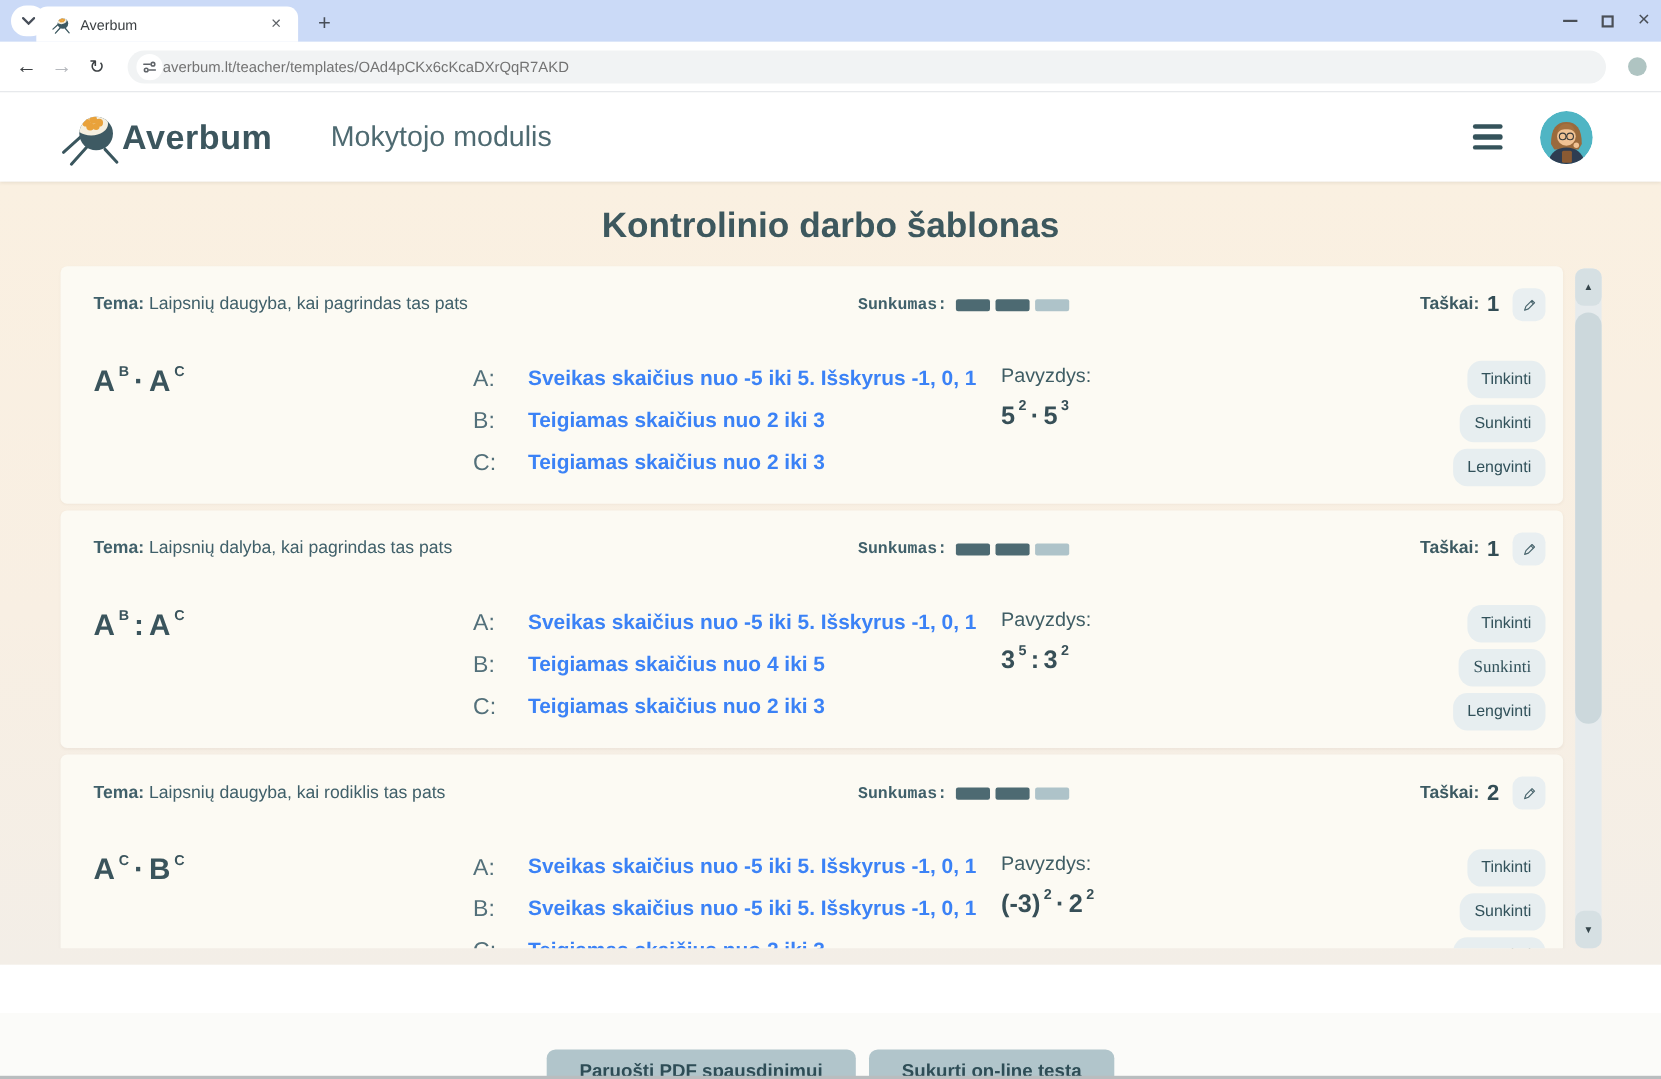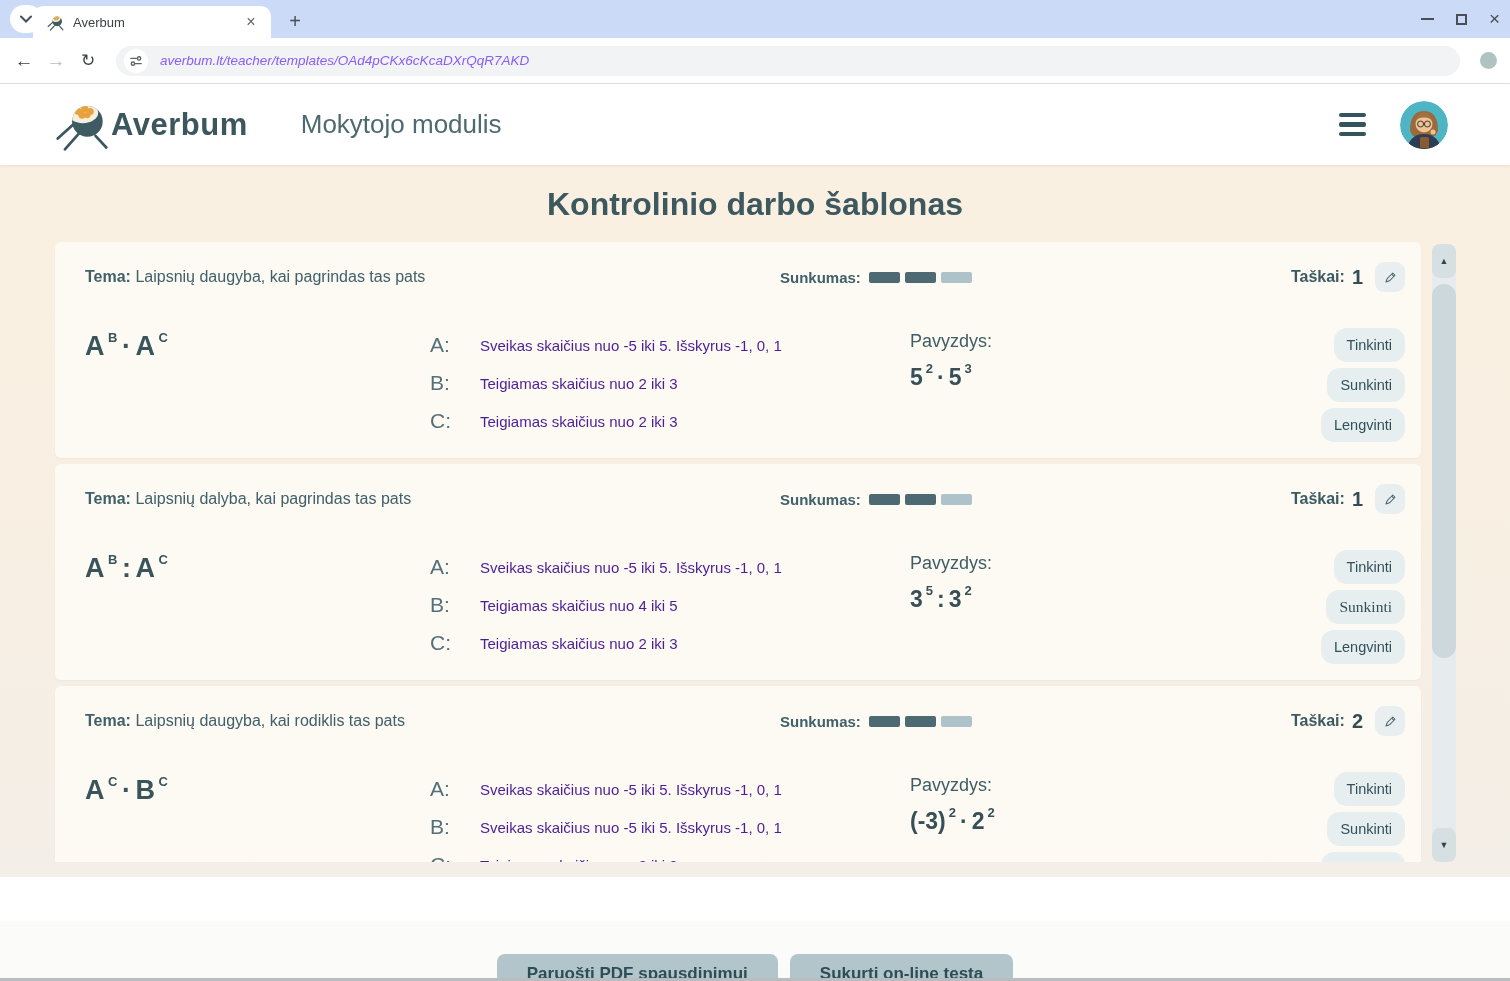--- a/index.html
+++ b/index.html
@@ -18,21 +18,21 @@
   .win-max { width:11px; height:11px; border:2px solid #4a4f57; }
   .win-close { font-size:19px; color:#4a4f57; line-height:14px; }
 
   .urlrow { position:absolute; left:0; top:38px; width:1510px; height:46px; background:#fff; border-bottom:1px solid #dfe1e5; display:flex; align-items:center; }
   .navbtn { background:none; border:none; font-size:19px; width:32px; height:32px; border-radius:50%; cursor:pointer; }
   .nav-back { color:#3c4043; margin-left:8px; }
   .nav-fwd { color:#b6b9be; }
   .nav-reload { color:#3c4043; font-size:17px; }
   .omnibox { margin-left:12px; width:1344px; height:30px; border-radius:15px; background:#f1f3f4; display:flex; align-items:center; padding:0 14px; }
   .siteinfo { width:24px; height:24px; border-radius:50%; background:#fff; display:flex; align-items:center; justify-content:center; margin-left:-6px; cursor:pointer; border:none; }
-  .urltext { font-size:13.5px; color:#8b5cf6; margin-left:12px; white-space:nowrap;font-style:italic; }
+  .urltext { font-size:13.5px; color:#737373; margin-left:0; white-space:nowrap; }
   .profile-dot { position:absolute; right:13px; width:17px; height:17px; border-radius:50%; background:#afc4c2; cursor:pointer; }
 
   
   .site-header { position:absolute; left:0; top:84px; width:1510px; height:81px; background:#fff; box-shadow:0 1px 3px rgba(80,70,50,.10); z-index:5; display:flex; align-items:center; }
   .logo { margin-left:55px; }
   .brand { font-size:31px; font-weight:bold; color:#3c565e; letter-spacing:.5px; margin-left:2px; }
   .module { font-size:26px; font-weight:400; color:#4e6a71; margin-left:53px; }
   .hamburger { margin-left:auto; background:none; border:none; cursor:pointer; display:flex; flex-direction:column; gap:5px; padding:4px; }
   .hamburger i { display:block; width:27px; height:4.5px; border-radius:2px; background:#35535b; }
   .avatar-btn { margin-left:30px; margin-right:62px; width:48px; height:48px; border-radius:50%; border:none; padding:0; cursor:pointer; background:none; }
@@ -41,38 +41,38 @@
   .content { position:absolute; left:0; top:165px; width:1510px; height:712px; background:linear-gradient(180deg,#faf0e1 0%,#f8efe3 55%,#f3eee7 100%); }
   .clip { position:absolute; left:0; top:0; width:1510px; height:697px; overflow:hidden; }
   .page-title { margin-top:21px; text-align:center; font-size:32px; font-weight:600; color:#3d585e; height:44px; }
 
   .cards { width:1366px; margin:12px 0 0 55px; }
   .card { background:#fcfaf3; border-radius:6px; padding:22px 16px 38px 30px; margin-bottom:6px; height:216px; box-shadow:0 1px 2px rgba(120,100,70,.05); }
   .card-head { display:flex; align-items:center; height:26px; }
   .tema { width:695px; font-size:16px; color:#40606a; }
   .tema b { font-weight:bold; }
   .sunkumas { flex:1; display:flex; align-items:center; font-size:15px; color:#40606a; }
-  .sunkumas b { font-weight:bold; }
+  .sunkumas b { font-weight:bold;font-family:Liberation Mono, monospace; }
   .bars { display:flex; gap:5px; margin-left:8px; }
   .bars i { width:31px; height:11px; border-radius:2px; }
   .bars .f { background:#4d6a72; }
   .bars .e { background:#aec3c9; }
   .taskai { display:flex; align-items:center; }
   .taskai b { font-size:16px; font-weight:bold; color:#3c5a62; }
   .pts { font-size:20px; font-weight:bold; color:#334d55; margin-left:7px; }
   .editbtn { margin-left:12px; width:30px; height:30px; border-radius:9px; background:#e9eff1; border:none; cursor:pointer; display:flex; align-items:center; justify-content:center; }
 
   .card-body { display:flex; margin-top:41px; }
   .col-formula { width:345px; font-size:27px; font-weight:600; color:#3a545c; letter-spacing:.5px; }
   .col-formula sup, .ex-formula sup { font-size:13px; font-weight:600; position:relative; top:-3px; margin-left:3px; }
   .op { margin:0 4px; }
   .col-params { width:460px; }
   .prow { display:flex; align-items:center; height:28px; margin-bottom:10px; }
   .plabel { width:50px; font-size:21px; font-weight:300; color:#53707a; }
-  .ptext { font-size:15px; font-weight:400; color:#4c1d95; }
+  .ptext { font-size:19px; font-weight:700; color:#3b82f6; }
   .col-example { flex:1; padding-left:20px; }
   .ex-label { font-size:18px; color:#3f5d64; }
   .ex-formula { margin-top:12px; font-size:23px; font-weight:bold; color:#374f57; }
   .col-actions { width:130px; display:flex; flex-direction:column; align-items:flex-end; gap:6px; margin-top:-3px; }
   .pillbtn { height:34px; padding:0 13px; border:none; border-radius:13px; background:#e7eef0; color:#31515a; font-size:14.5px; font-weight:500; font-family:"Liberation Sans",sans-serif; cursor:pointer; white-space:nowrap; }
   .pillbtn.serif { font-family:"Liberation Serif",serif; font-size:15.5px; }
 
   
   .scrollbar { position:absolute; left:1432px; top:79px; width:24px; height:618px; background:#e6ebed; border-radius:8px; }
   .sb-btn { position:absolute; left:0; width:24px; height:34px; background:#d6e0e3; border:none; border-radius:8px; cursor:pointer; font-size:9px; color:#35454b; }

